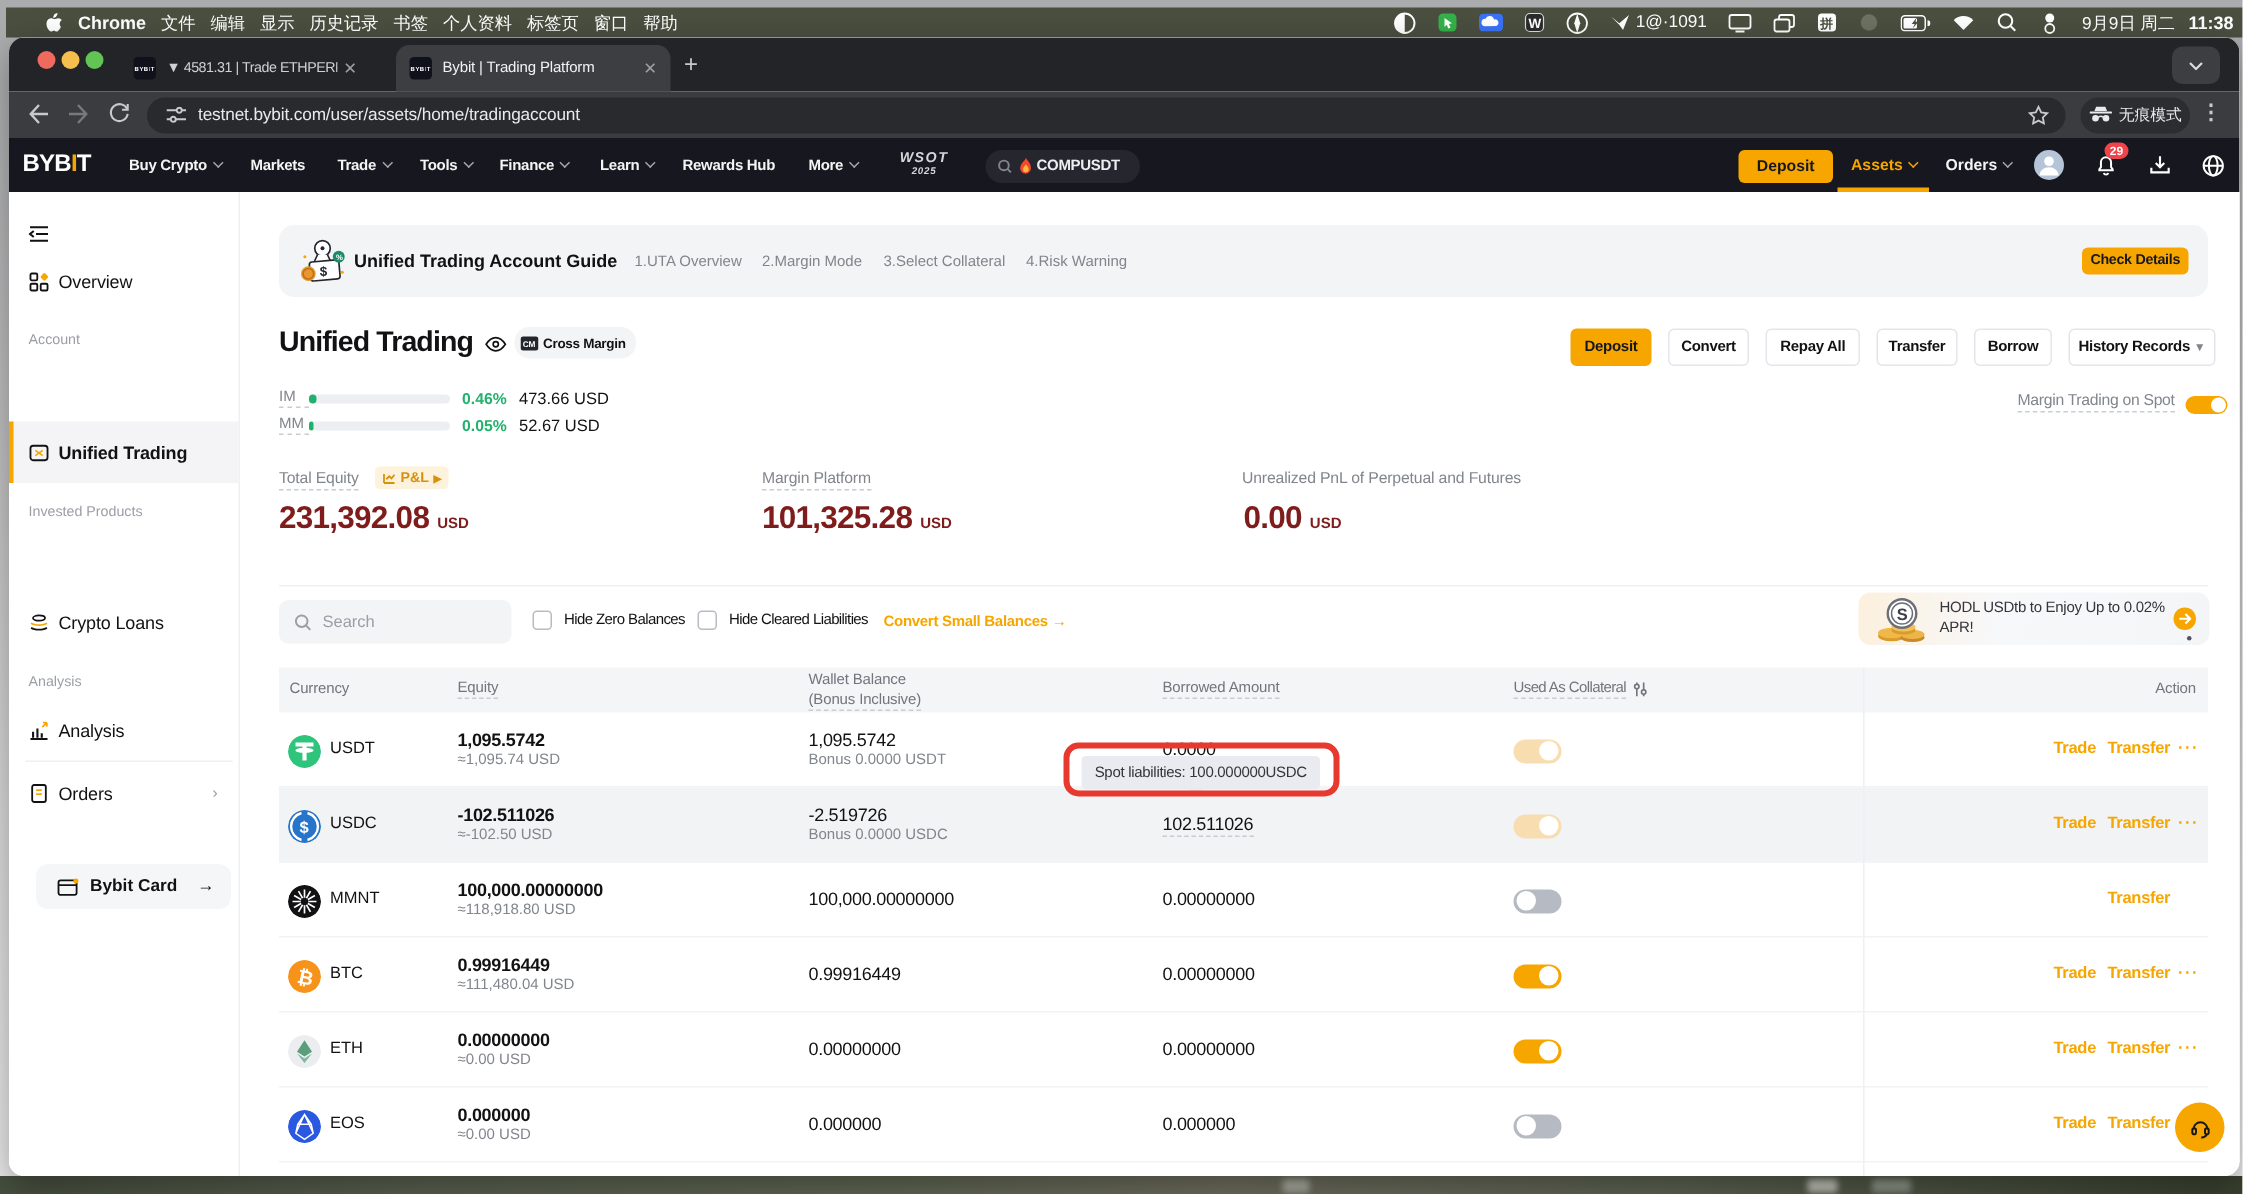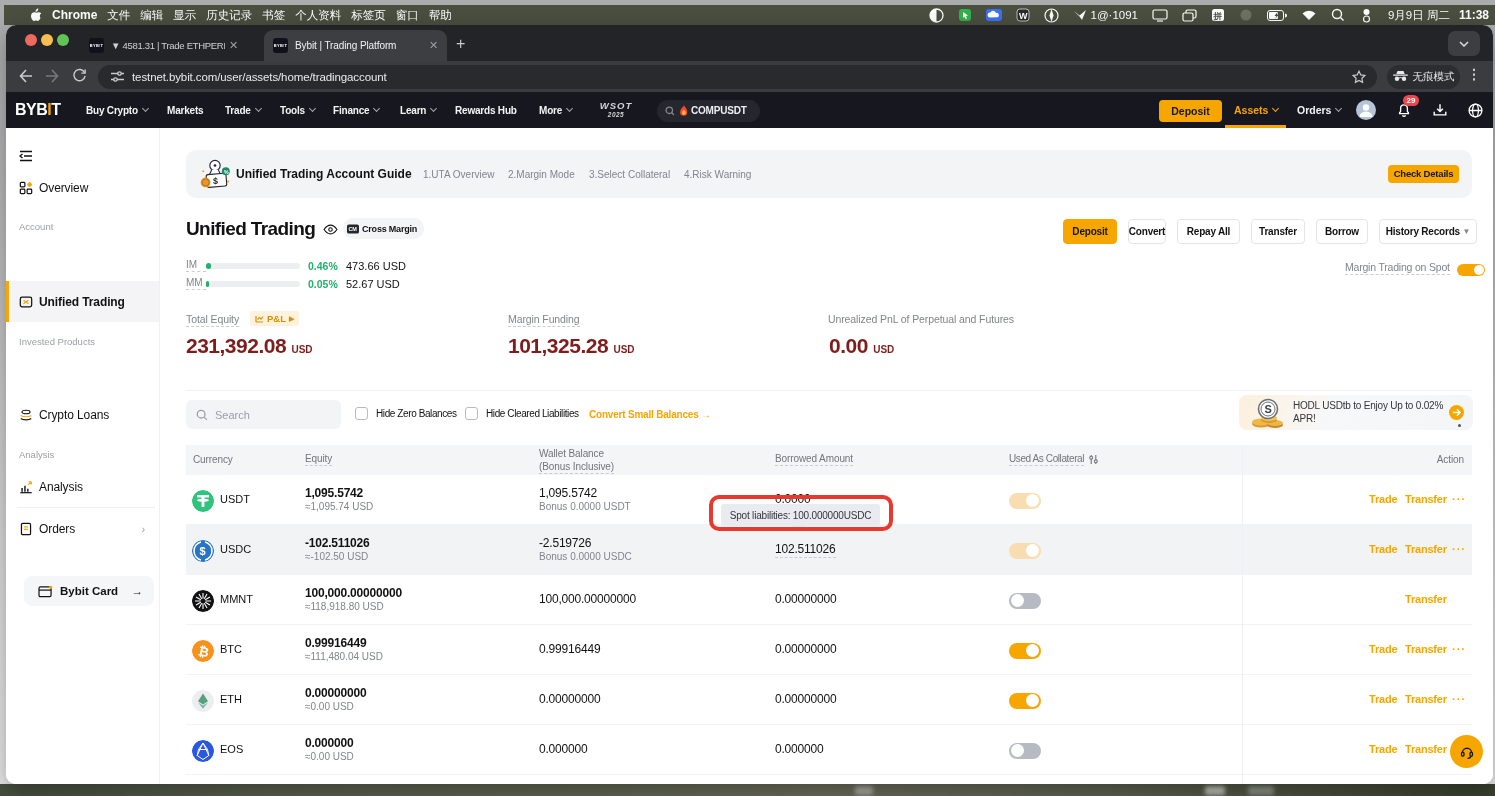--- a/index.html
+++ b/index.html
@@ -419,21 +419,21 @@
             <circle cx="8" cy="6" r="1.9"></circle>
           </svg>
         <div id="cmbadge"><svg style="margin-right:3px" width="12" height="10" viewBox="0 0 13 10">
               <rect x="0" y="0" width="13" height="10" rx="2" fill="#23262c"></rect>
               <text x="1.6" y="7.6" font-size="6" fill="#fff" font-weight="bold">CM</text>
             </svg>Cross Margin</div>
       </div>
 
       <div id="btnrow" style="position:absolute;right:22px;top:91px;display:flex;gap:11px">
         <span class="btn ob" style="width:54px">Deposit</span>
-          <span class="btn" style="width:38px">Convert</span>
+          <span class="btn" style="width:54px">Convert</span>
         <span class="btn" style="width:63px">Repay All</span>
           <span class="btn" style="width:54px">Transfer</span>
         <span class="btn" style="width:52px">Borrow</span>
           <span class="btn" style="width:98px">History Records&nbsp;<span style="color:#81858c;font-size:8px">▼</span></span>
       </div>
 
       <div class="imrow" style="top:131px">
         <span class="imlbl">IM</span>
           <span class="imbar">
             <i style="width:5px"></i>
@@ -455,21 +455,21 @@
         </div>
 
       <div class="statlbl" style="left:26px;top:185px">Total Equity</div>
       <div style="position:absolute;left:90px;top:183px;height:15px;background:#fdf2dc;border-radius:3px;color:#d9910c;font-size:9.5px;font-weight:bold;display:flex;align-items:center;padding:0 5px">
         <svg style="margin-right:3px" width="9" height="8" viewBox="0 0 9 8" fill="none" stroke="#d9910c" stroke-width="1.2">
             <path d="M1 7 V1 M1 7 h7"></path>
             <path d="M2.5 4.5 l2-2 1.5 1.5 2-2.5"></path>
           </svg>
         P&amp;L <span style="font-size:7px;margin-left:3px">▶</span></div>
       <div class="statval" style="left:26px;top:206px">231,392.08 <span>USD</span></div>
-      <div class="statlbl" style="left:348px;top:185px">Margin Funding</div>
+      <div class="statlbl" style="left:348px;top:185px">Margin Platform</div>
       <div class="statval" style="left:348px;top:206px">101,325.28 <span>USD</span></div>
       <div style="position:absolute;left:668px;top:185px;font-size:10.5px;color:#81858c;letter-spacing:-.1px">Unrealized PnL of Perpetual and Futures</div>
       <div class="statval" style="left:669px;top:206px">0.00 <span>USD</span></div>
 
       <div id="divider1"></div>
 
       <div id="searchbox"><svg style="margin:0 7px 0 10px" width="12" height="12" viewBox="0 0 14 14" fill="none" stroke="#9b9ea6" stroke-width="1.5">
             <circle cx="6" cy="6" r="4.5"></circle>
             <path d="M9.5 9.5 l3.2 3.2"></path>
           </svg>Search</div>

